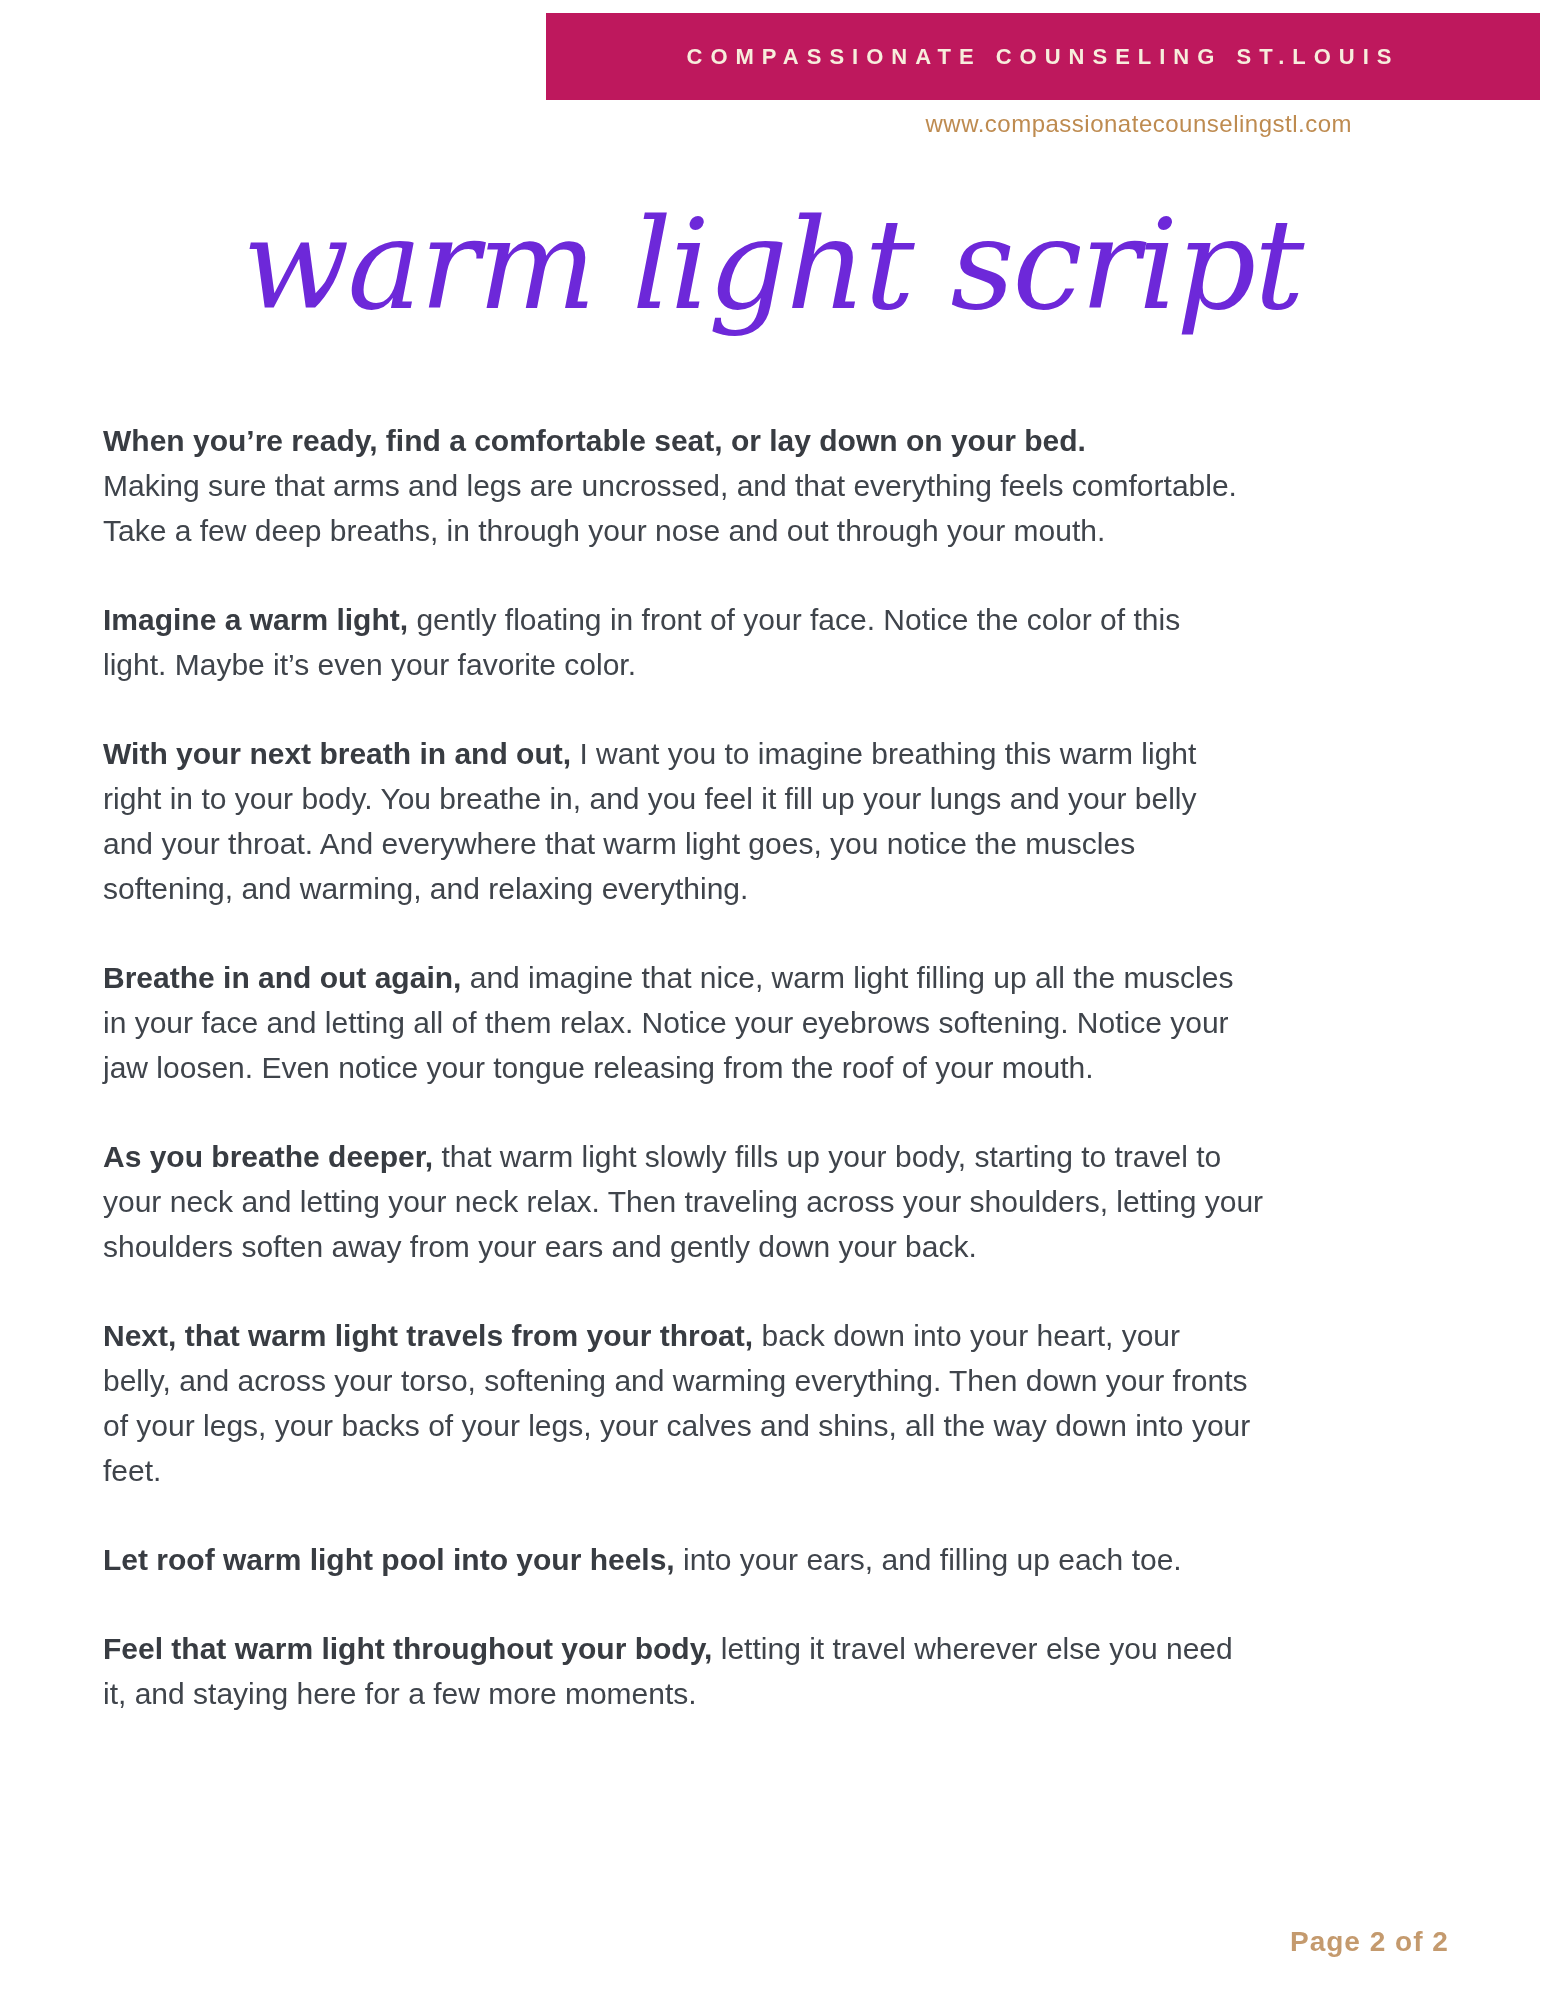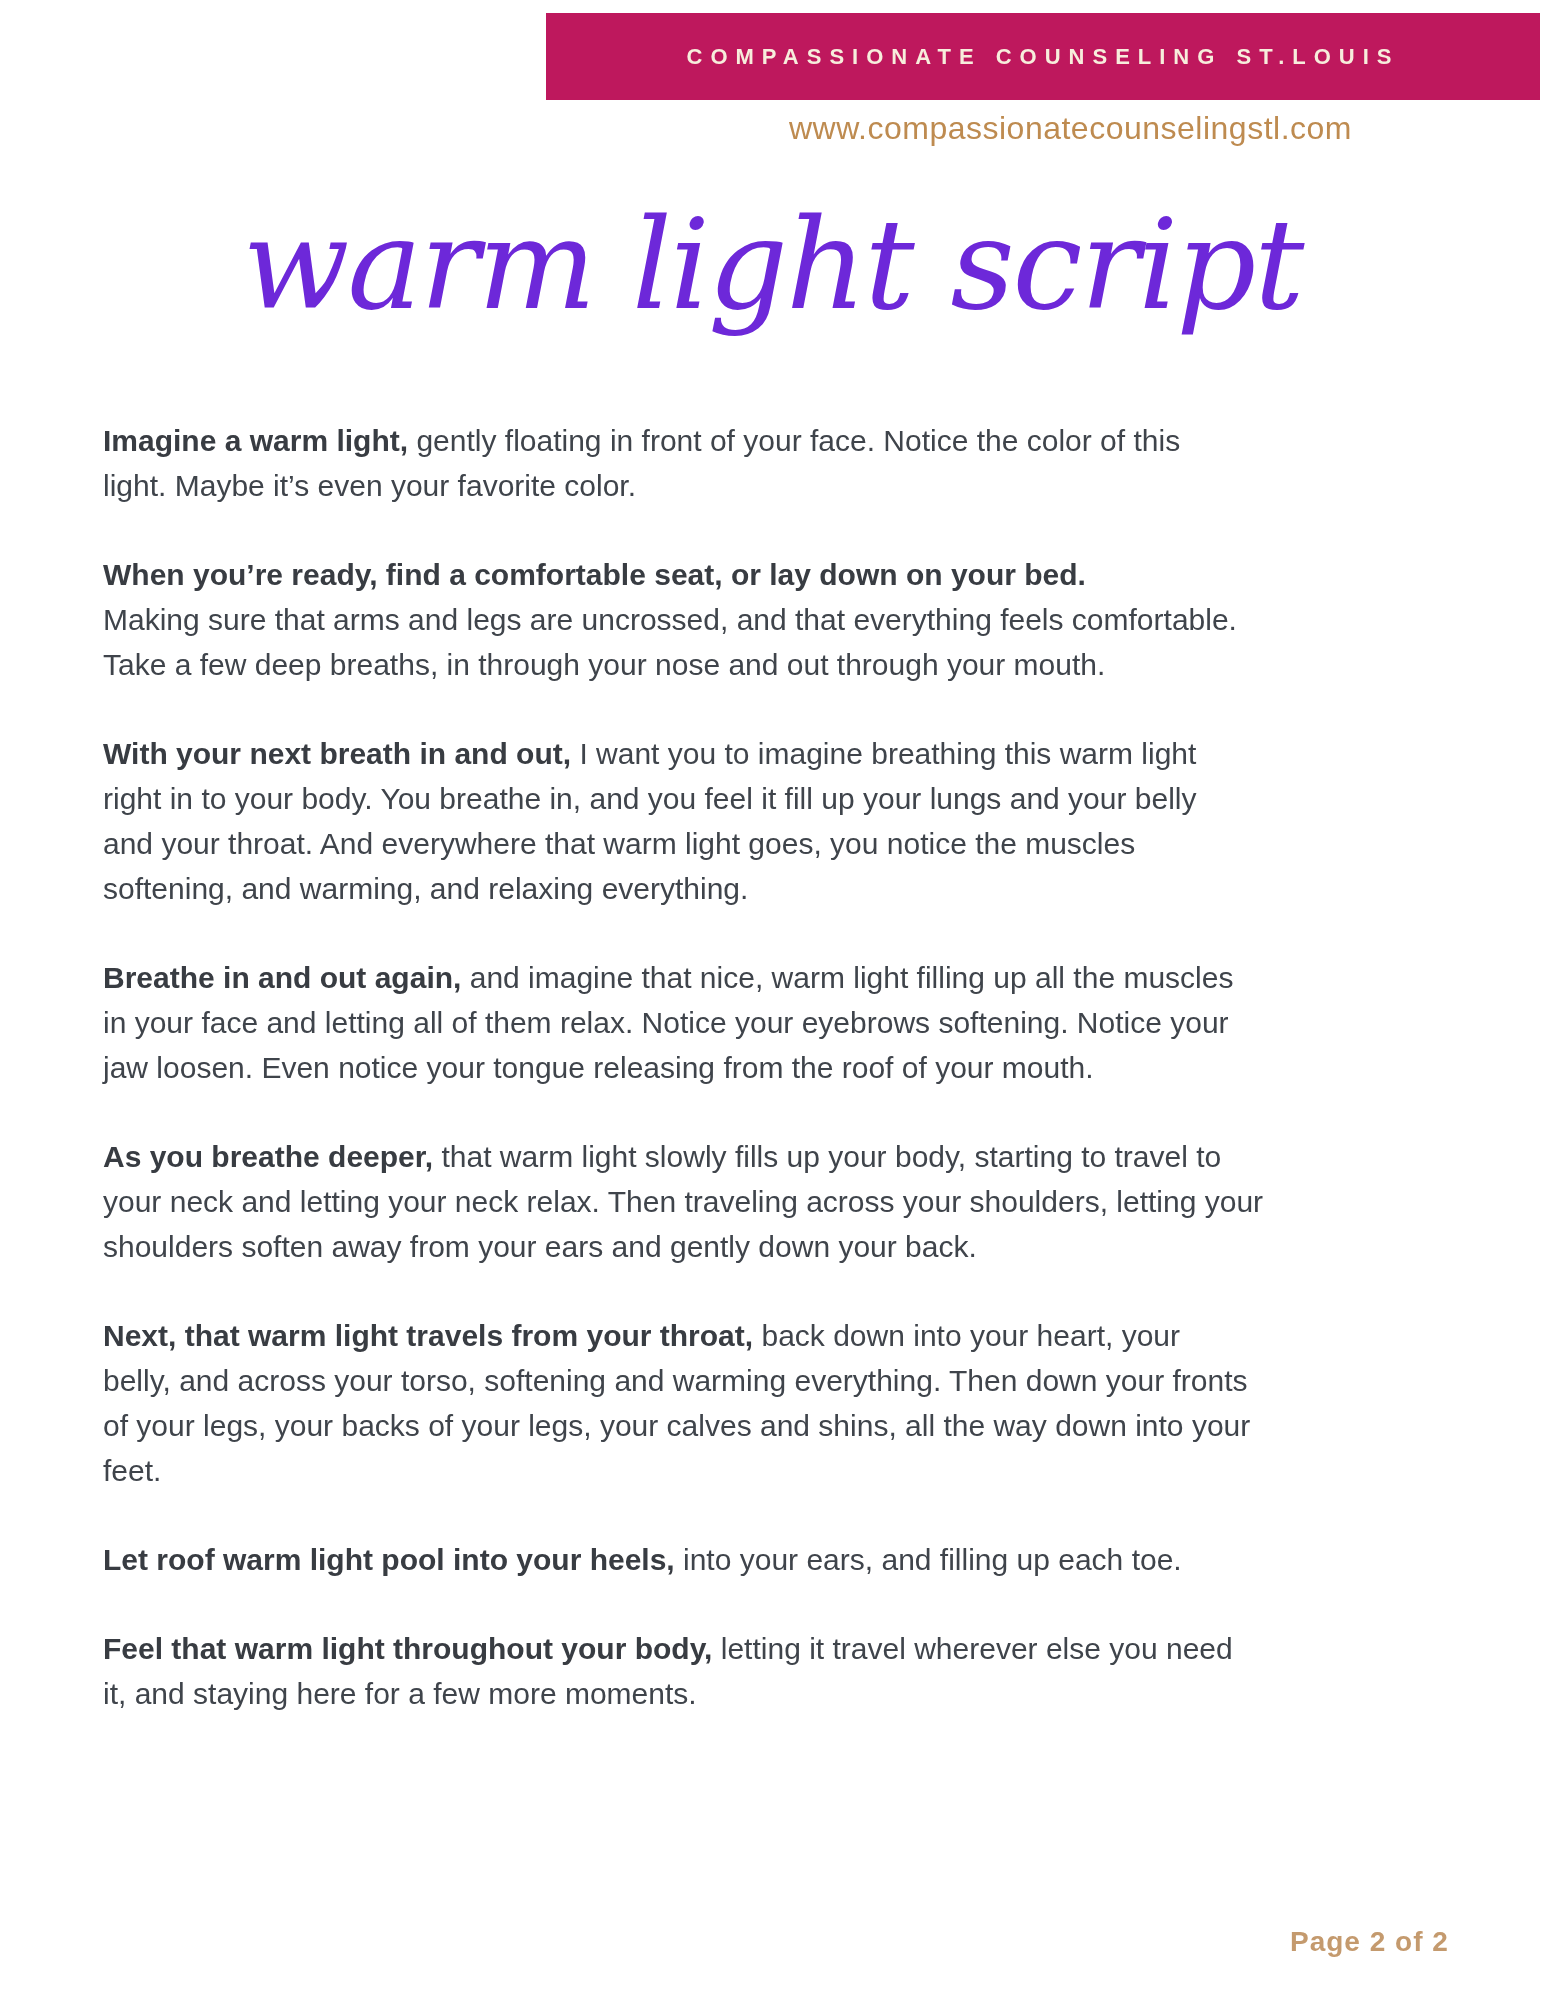--- a/index.html
+++ b/index.html
@@ -21,21 +21,21 @@
     color: #F7EDDC;
     font-size: 22px;
     font-weight: bold;
     letter-spacing: 8px;
     white-space: nowrap;
   }
   .site-url {
     position: absolute;
     top: 110px; right: 193px;
     color: #BE8B50;
-    font-size: 32px;
+    font-size: 24px;
     letter-spacing: 0.5px;
   }
   .script-title {
     position: absolute;
     top: 190px; left: 0;
     width: 100%;
     text-align: center;
     font-family: "DejaVu Serif", serif;
     font-style: italic;
     font-size: 125px;
@@ -68,25 +68,25 @@
 
 <div class="banner">
   <span class="banner-text">COMPASSIONATE COUNSELING ST.LOUIS</span>
 </div>
 
 <div class="site-url">www.compassionatecounselingstl.com</div>
 
 <div class="script-title">warm light script</div>
 
 <div class="script-body">
-  <p><strong>Imagine a warm light,</strong><span class="rest"> gently floating in front of your face. Notice the color of this
-light. Maybe it’s even your favorite color.</span></p>
   <p><strong>When you’re ready, find a comfortable seat, or lay down on your bed.</strong><span class="rest">
 Making sure that arms and legs are uncrossed, and that everything feels comfortable.
 Take a few deep breaths, in through your nose and out through your mouth.</span></p>
+  <p><strong>Imagine a warm light,</strong><span class="rest"> gently floating in front of your face. Notice the color of this
+light. Maybe it’s even your favorite color.</span></p>
   <p><strong>With your next breath in and out,</strong><span class="rest"> I want you to imagine breathing this warm light
 right in to your body. You breathe in, and you feel it fill up your lungs and your belly
 and your throat. And everywhere that warm light goes, you notice the muscles
 softening, and warming, and relaxing everything.</span></p>
   <p><strong>Breathe in and out again,</strong><span class="rest"> and imagine that nice, warm light filling up all the muscles
 in your face and letting all of them relax. Notice your eyebrows softening. Notice your
 jaw loosen. Even notice your tongue releasing from the roof of your mouth.</span></p>
   <p><strong>As you breathe deeper,</strong><span class="rest"> that warm light slowly fills up your body, starting to travel to
 your neck and letting your neck relax. Then traveling across your shoulders, letting your
 shoulders soften away from your ears and gently down your back.</span></p>

